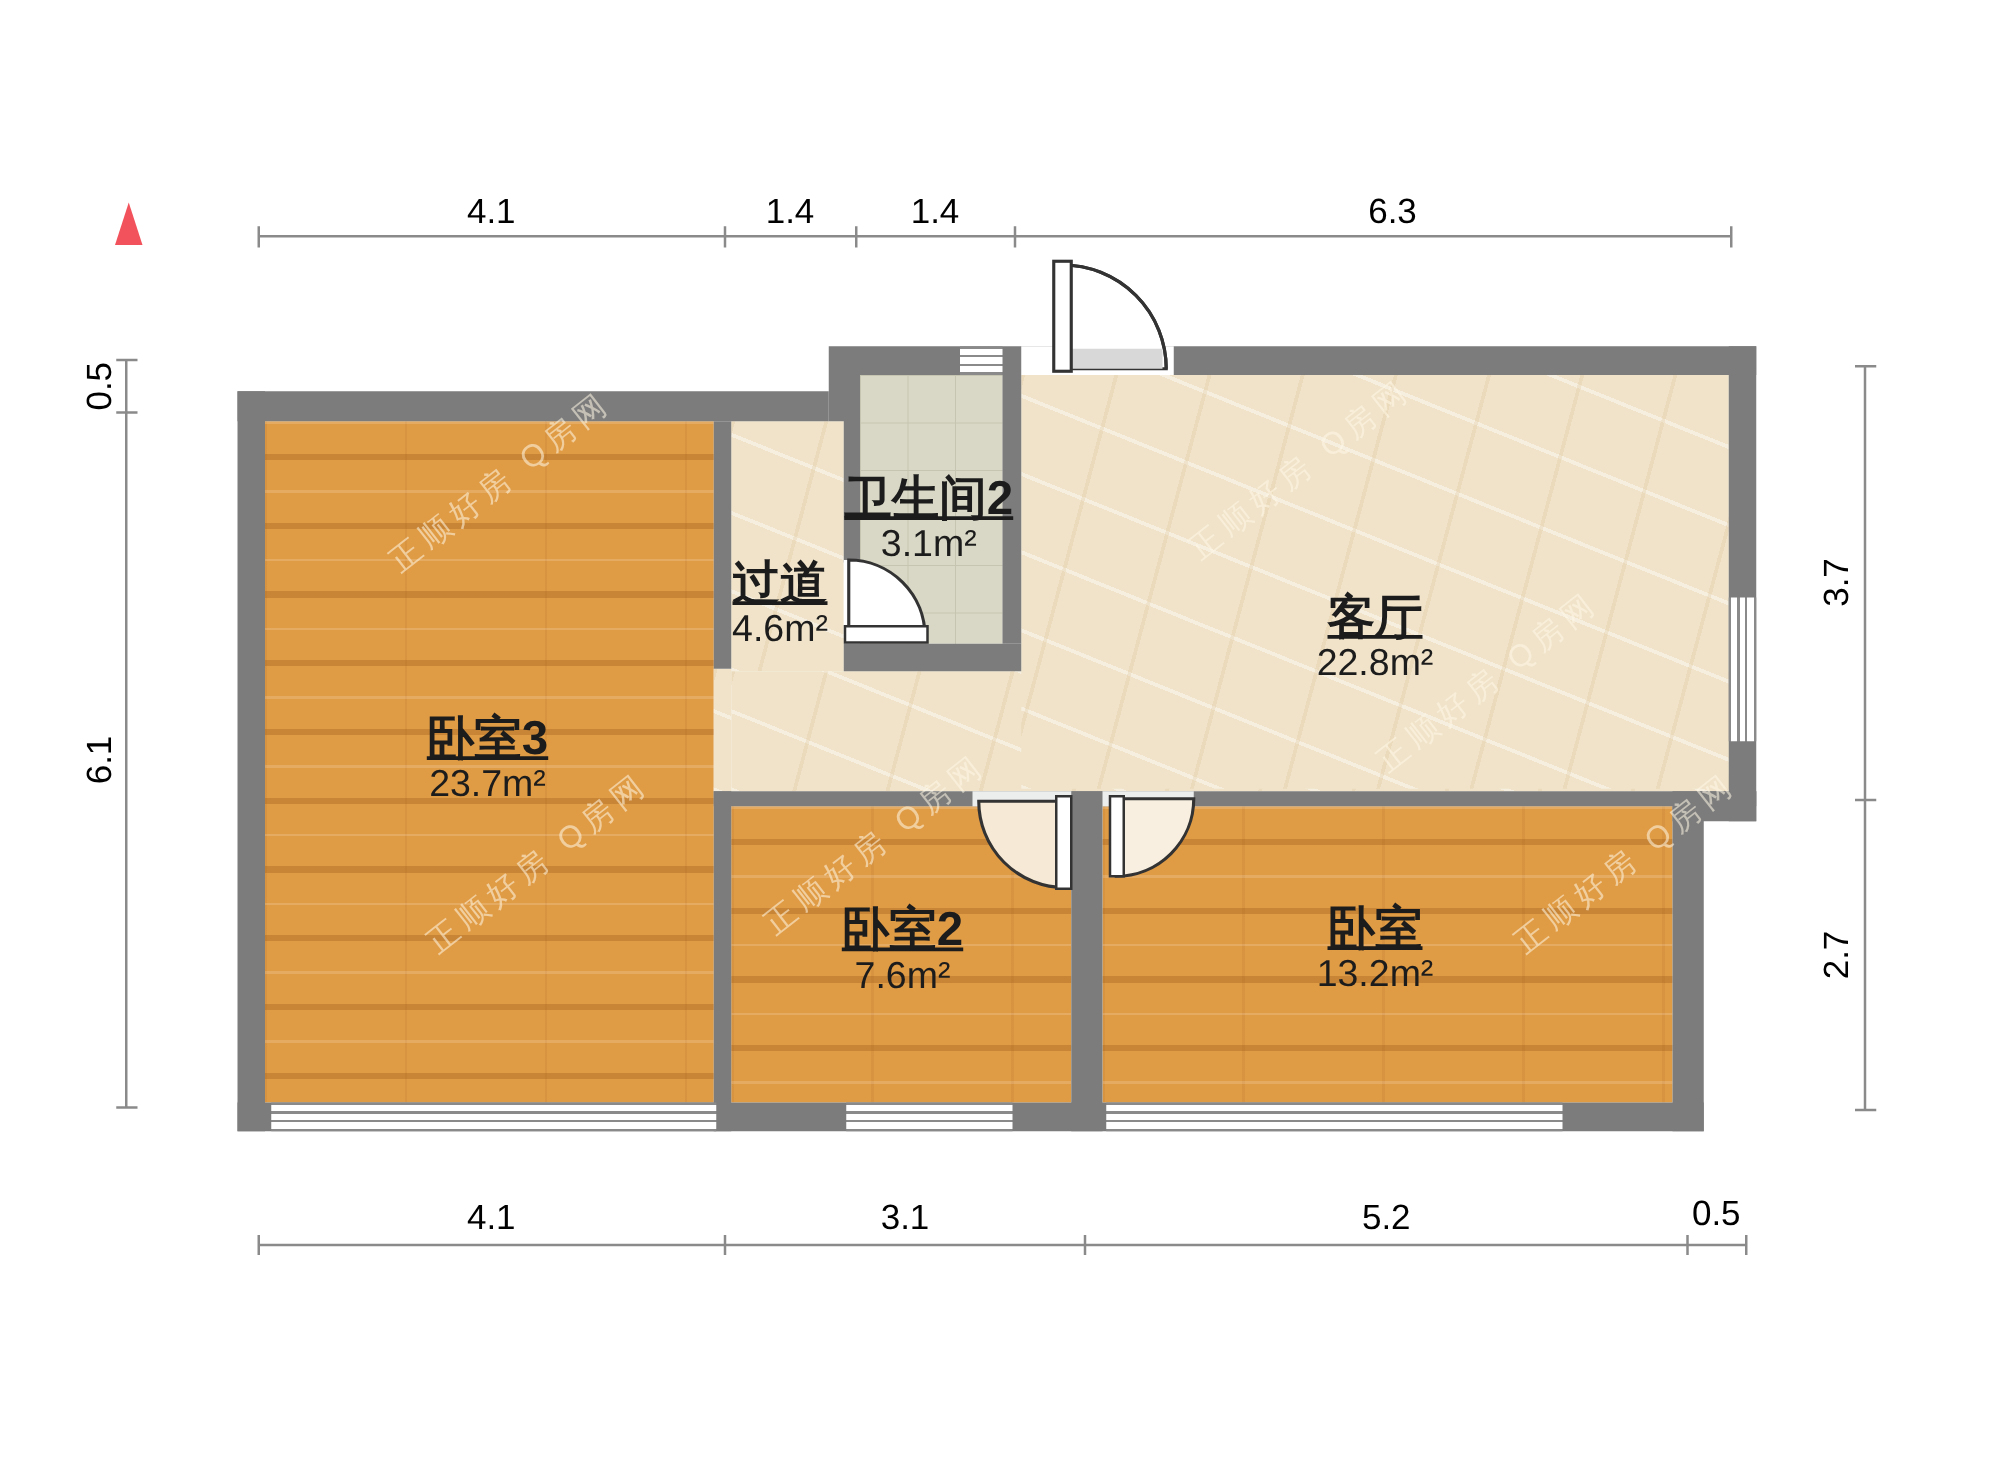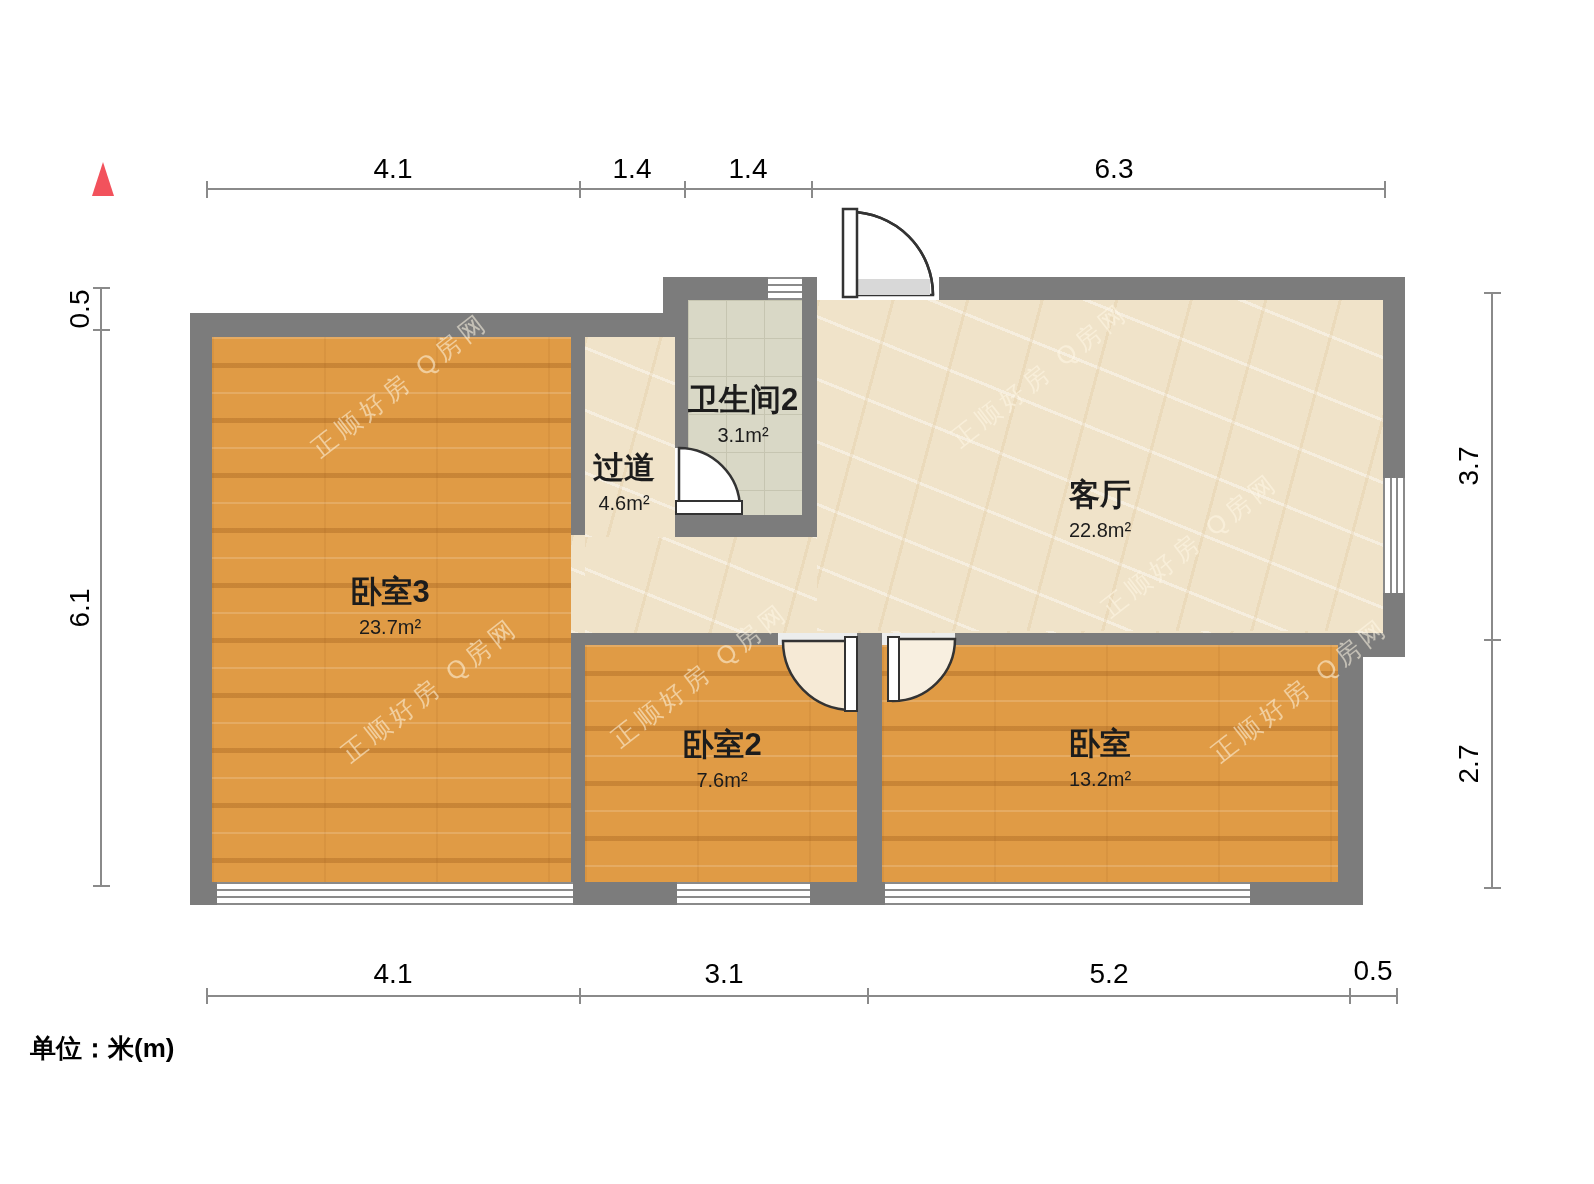--- a/index.html
+++ b/index.html
@@ -30,22 +30,22 @@
   
   .win-h { position:absolute; background-image:linear-gradient(to bottom,
       #8a8a8a 0 2px, #ffffff 2px 7px, #8a8a8a 7px 9px, #ffffff 9px 14px,
       #8a8a8a 14px 16px, #ffffff 16px 21px, #8a8a8a 21px 23px); }
   .win-v { position:absolute; background-image:linear-gradient(to right,
       #8a8a8a 0 2px, #ffffff 2px 7px, #8a8a8a 7px 9px, #ffffff 9px 13px,
       #8a8a8a 13px 15px, #ffffff 15px 20px, #8a8a8a 20px 22px); }
   
   .room-label { position:absolute; transform:translate(-50%,-50%);
       text-align:center; color:#1c1c1c; white-space:nowrap; }
-  .room-label .rname { font-weight:bold; font-size:31px; line-height:37px; }
-  .room-label .rarea { font-size:20px; line-height:35px; }
+  .room-label .rname { font-weight:bold; font-size:38px; line-height:37px;text-decoration:underline; }
+  .room-label .rarea { font-size:30px; line-height:35px; }
   .dim { position:absolute; transform:translate(-50%,-50%); font-size:28px;
       color:#000; white-space:nowrap; }
   .dim.v { transform:translate(-50%,-50%) rotate(-90deg); }
   .notes { position:absolute; left:30px; top:1033px; color:#000;
       font-weight:bold; font-size:26px; line-height:30px; }
   .north { position:absolute; left:92px; top:162px; width:0; height:0;
       border-left:11px solid transparent; border-right:11px solid transparent;
       border-bottom:34px solid #f2525c; }
   .wm { position:absolute; transform:translate(-50%,-50%) rotate(-38deg);
       font-size:25px; letter-spacing:5px; color:rgba(255,247,230,0.55);
@@ -180,16 +180,15 @@
   <div class="dim" style="left:1109px;top:974px;">5.2</div>
   <div class="dim" style="left:1373px;top:971px;">0.5</div>
 
   <div class="dim v" style="left:80px;top:309px;">0.5</div>
   <div class="dim v" style="left:80px;top:608px;">6.1</div>
 
   <div class="dim v" style="left:1469px;top:466px;">3.7</div>
   <div class="dim v" style="left:1469px;top:764px;">2.7</div>
 
   <div class="notes">
-    <div>单位：米(m)</div>
   </div>
 
 </div>
 
 </body></html>

